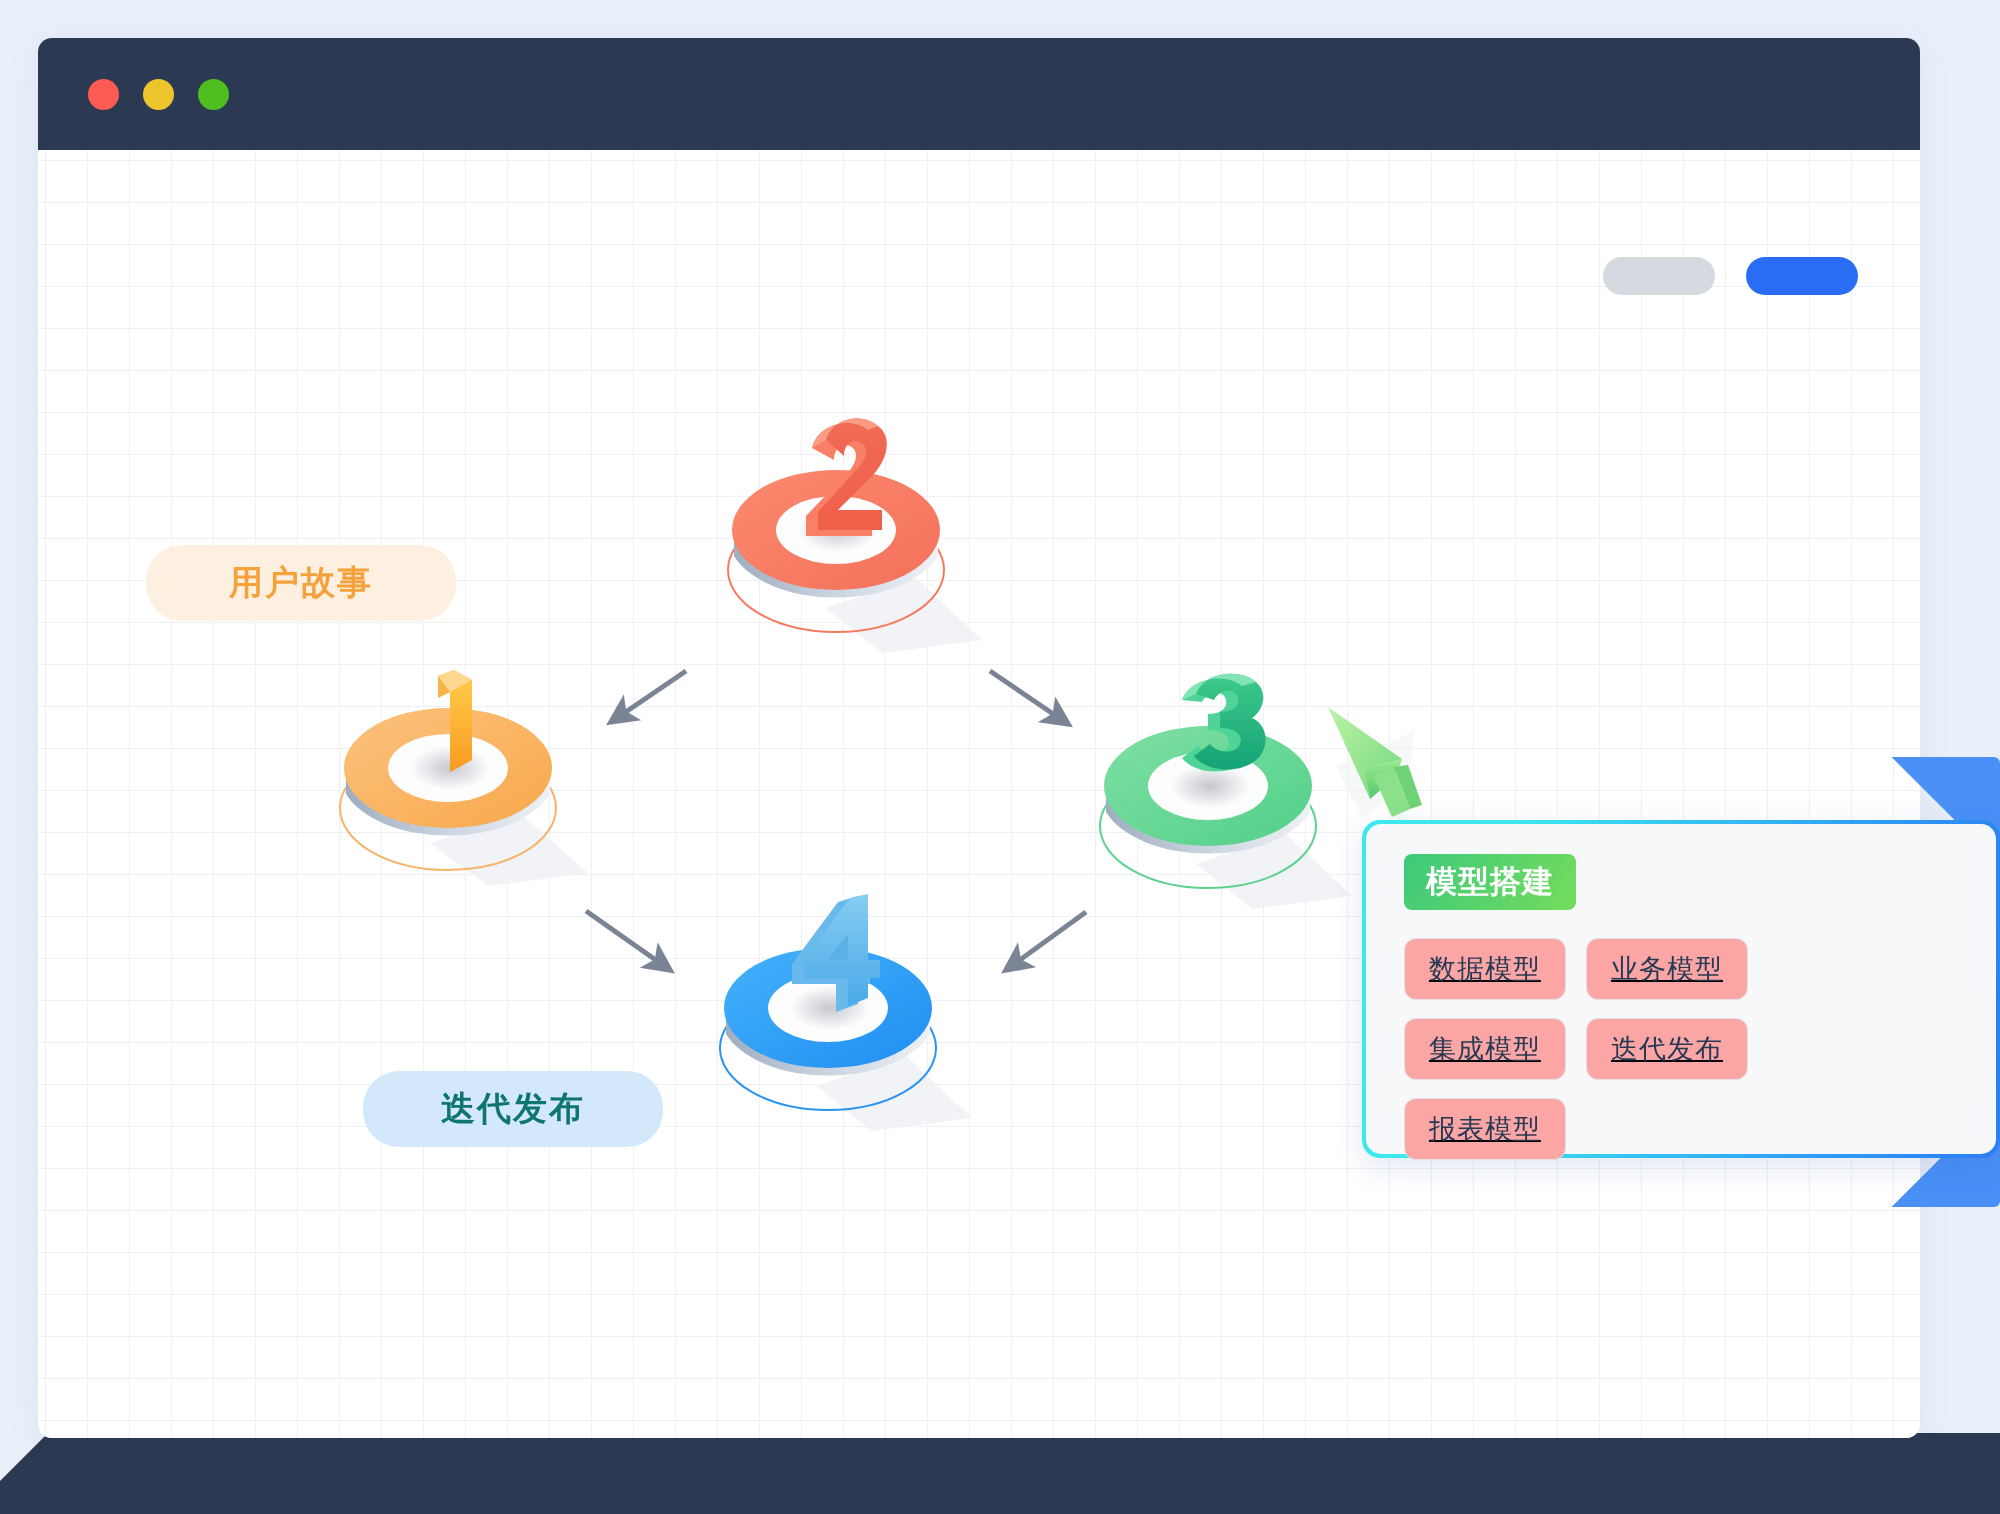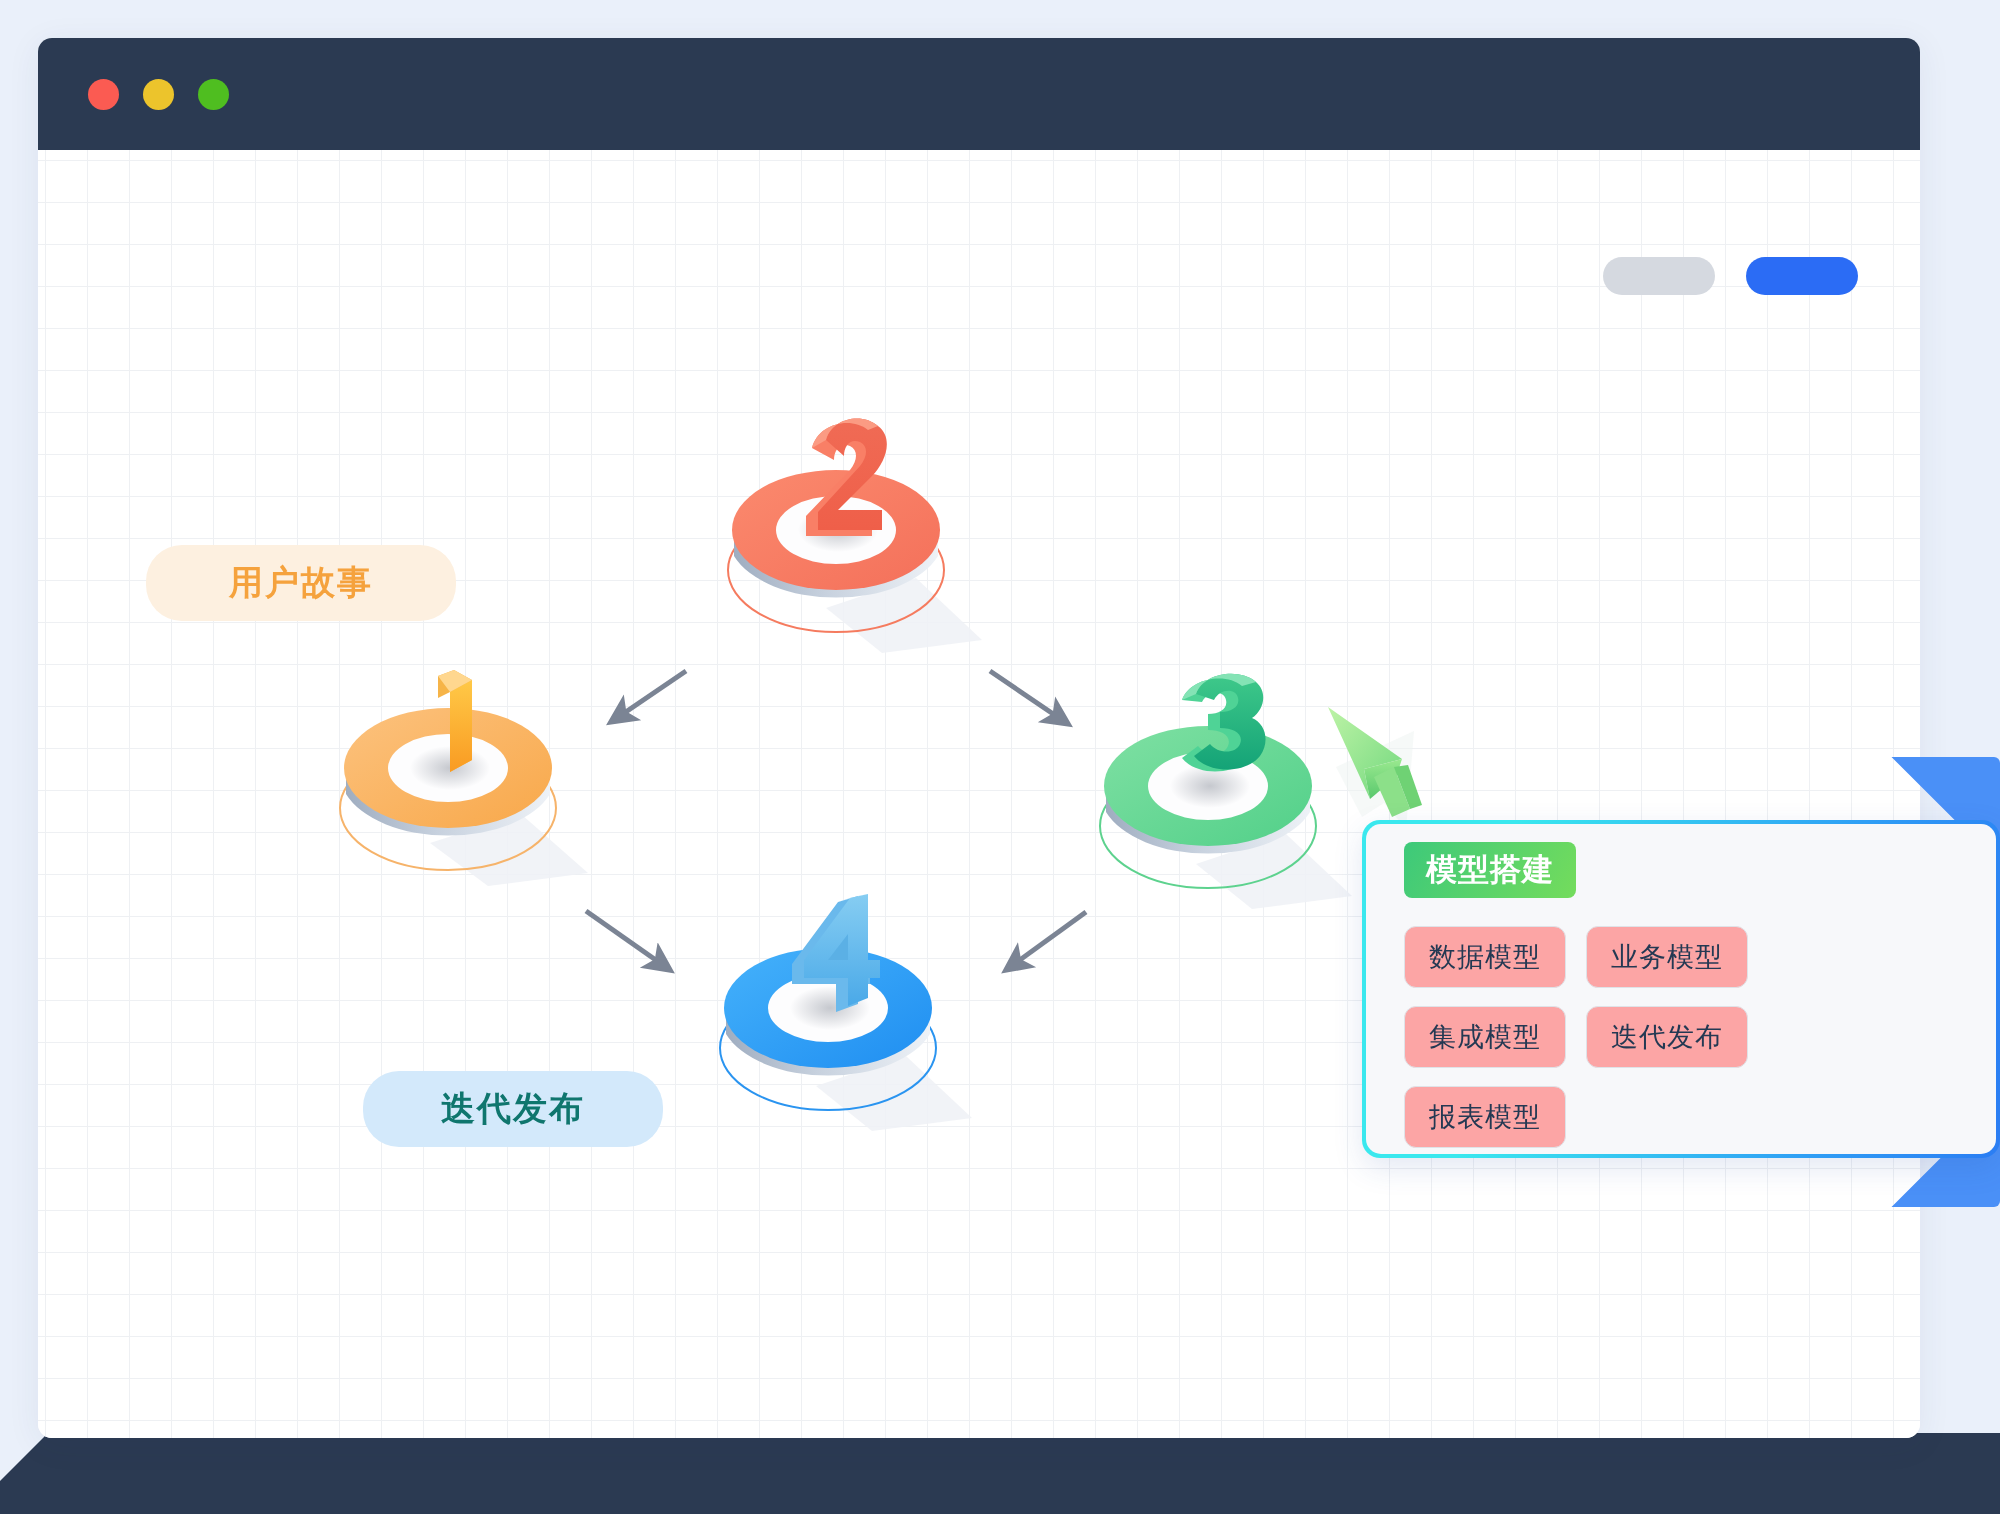--- a/index.html
+++ b/index.html
@@ -122,21 +122,22 @@
     width: 638px; height: 338px;
     border-radius: 18px;
     padding: 4px;
     background: linear-gradient(100deg, #3ae8ee 0%, #3ae8ee 22%, #2f9ff5 72%, #2b7df3 100%);
     box-shadow: 0 10px 30px rgba(40,80,160,.13);
   }
   .model-panel-inner {
     width: 100%; height: 100%;
     background: #f7f8fa;
     border-radius: 15px;
-    padding: 18px 38px;
+    padding: 30px 38px;
+    text-decoration: underline;
   }
   .model-tag {
     display: inline-flex; align-items: center; justify-content: center;
     height: 56px; padding: 0 22px;
     border-radius: 8px;
     background: linear-gradient(120deg, #3dc97a 0%, #74dc5c 100%);
     color: #ffffff; font-size: 31px; font-weight: 700; letter-spacing: 1px;
   }
   .model-grid {
     margin-top: 28px;

